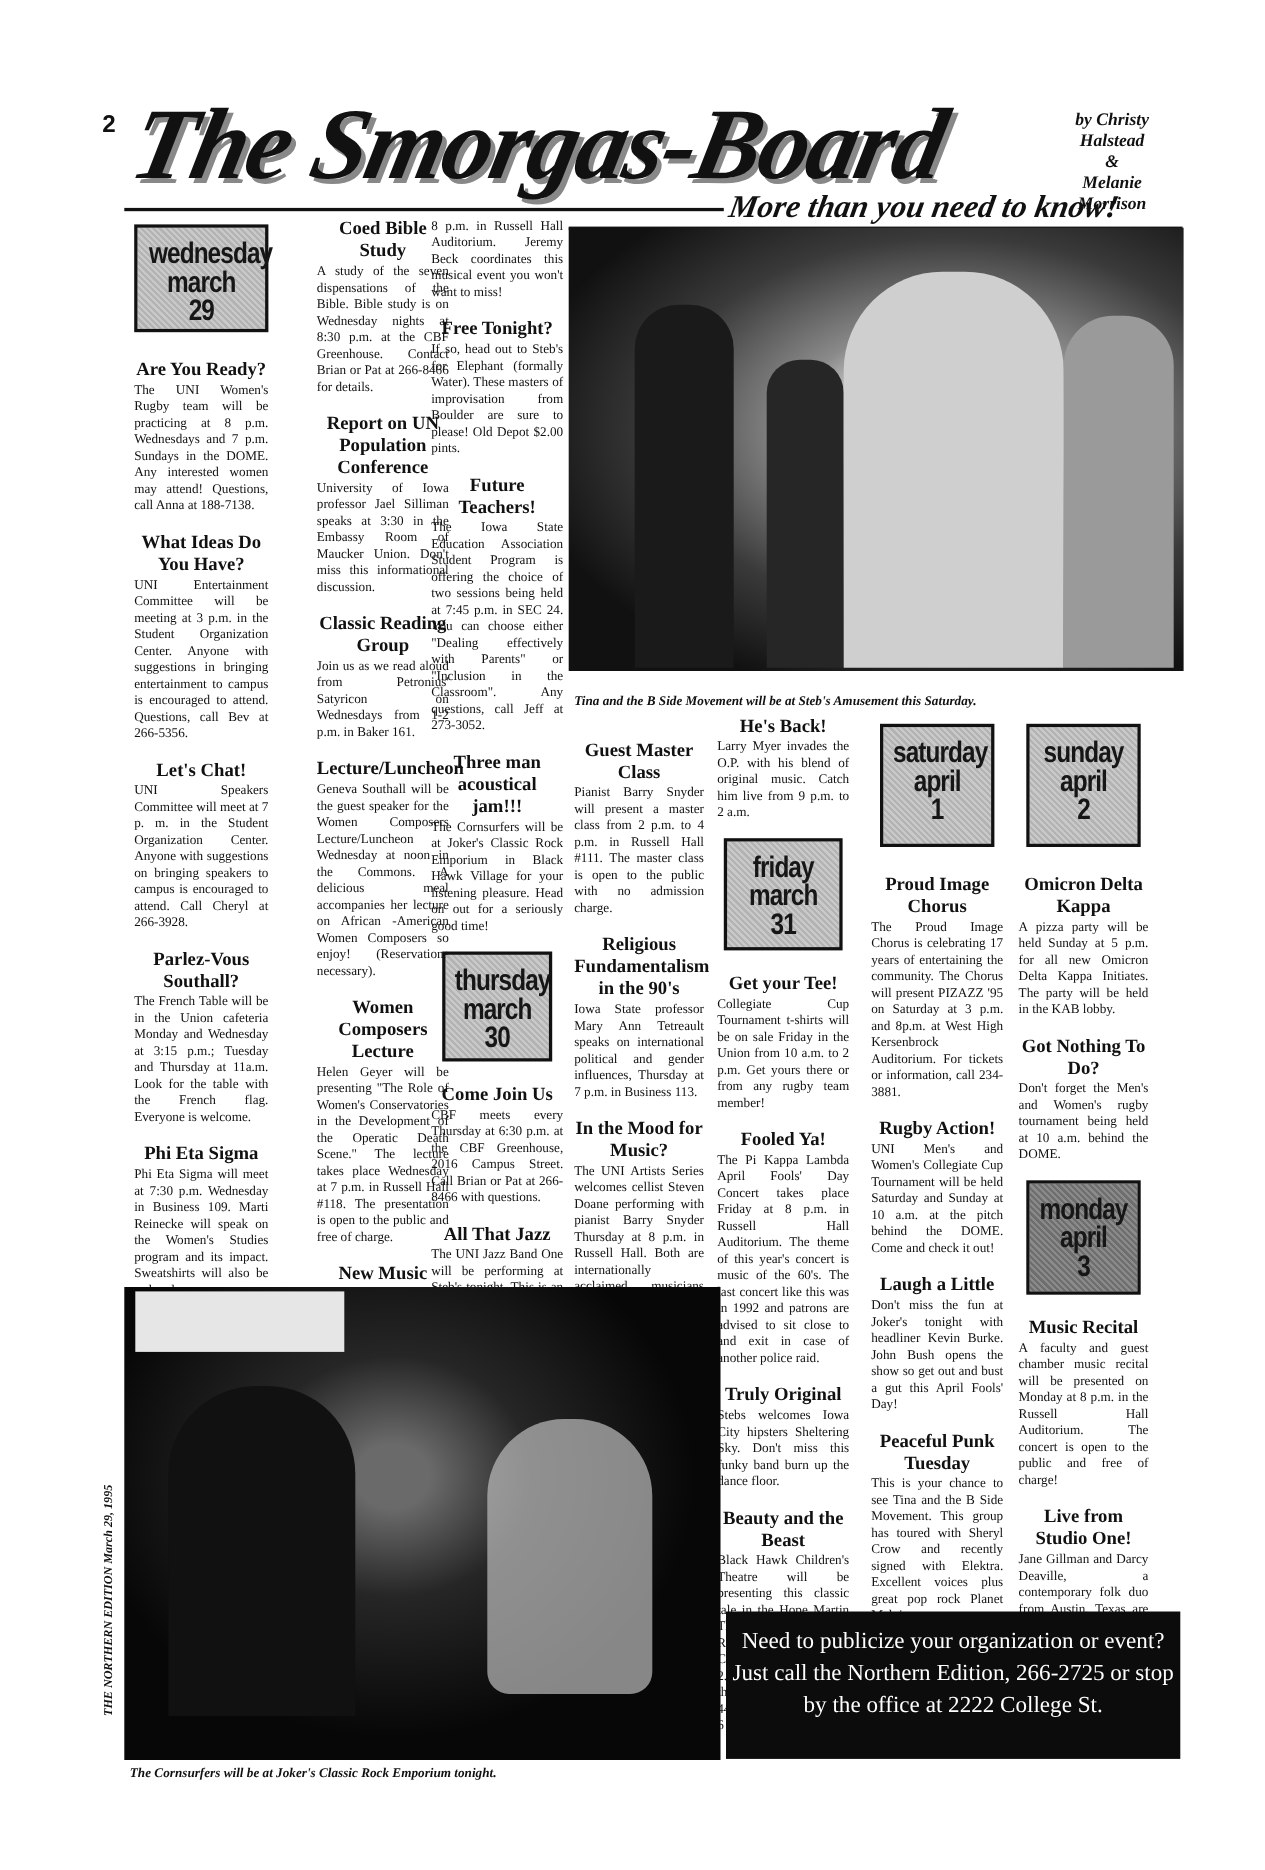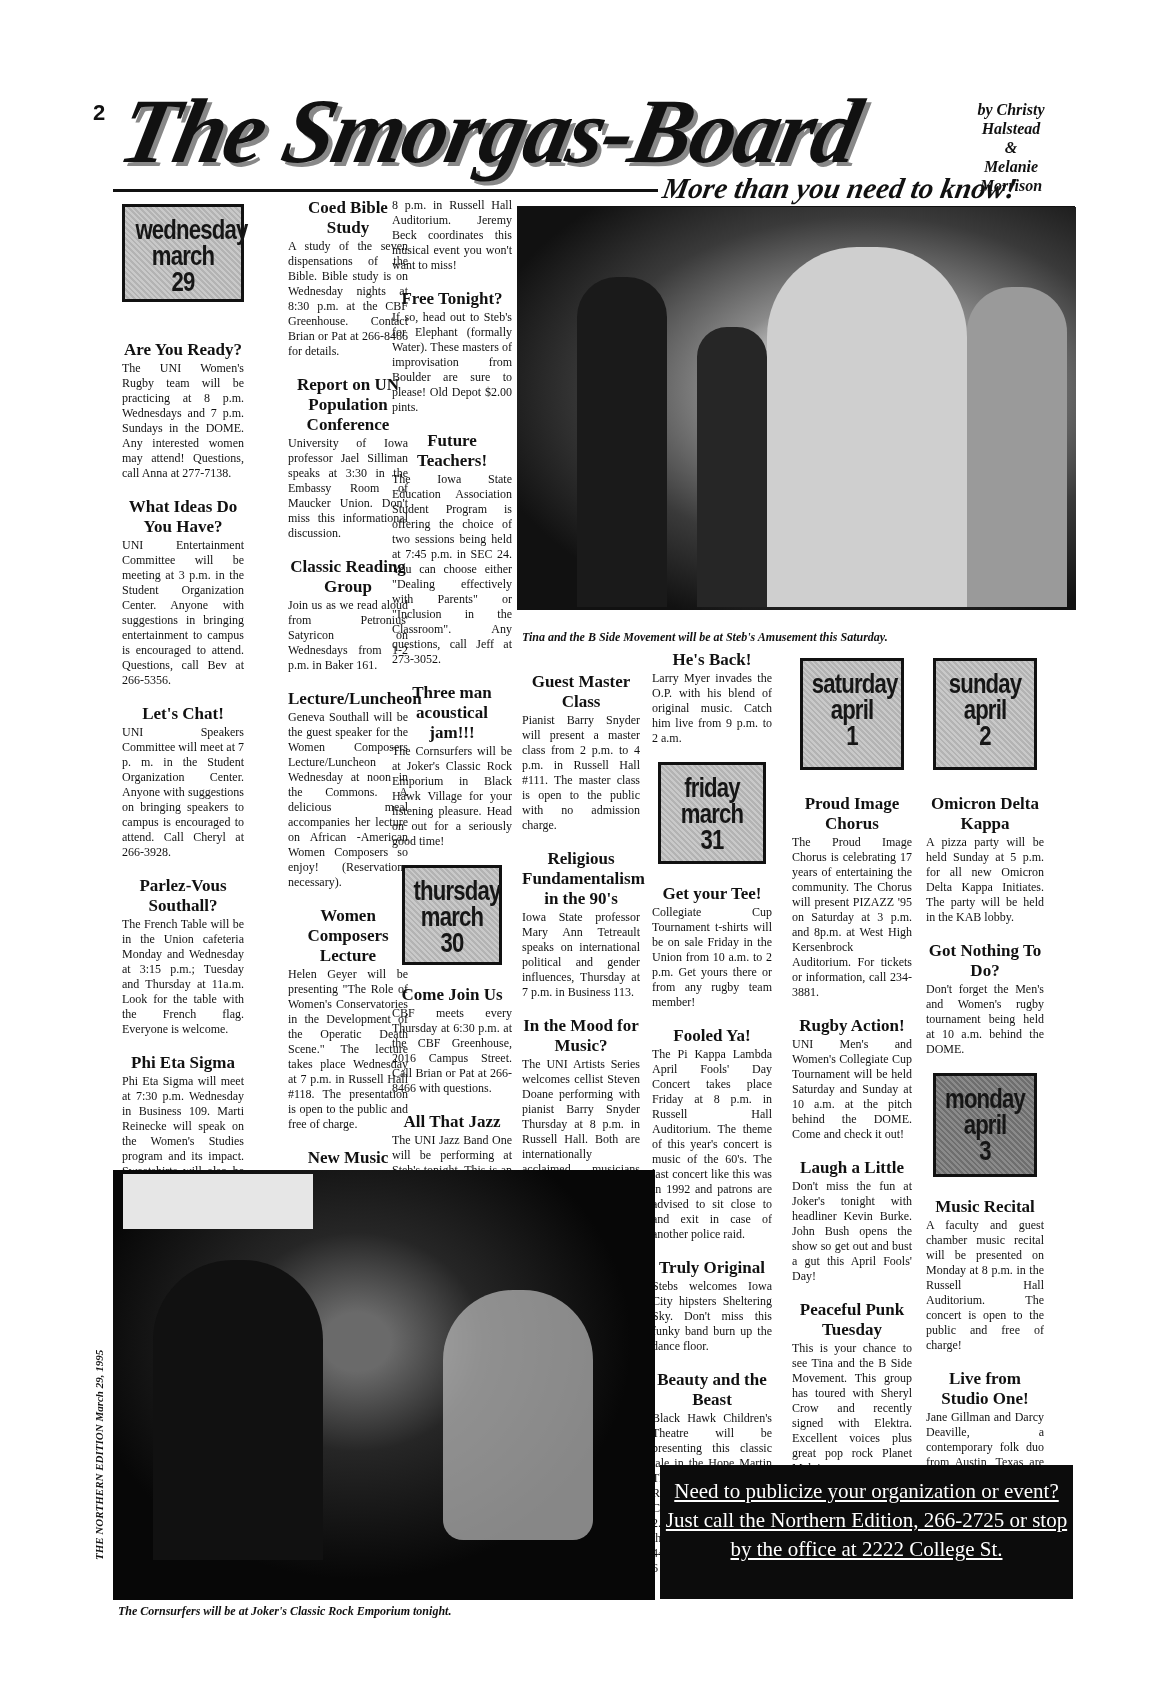--- a/index.html
+++ b/index.html
@@ -8,27 +8,27 @@
   .page-num{left:93px;top:100px;font:bold 22px "Liberation Sans",sans-serif;}
   .masthead{left:122px;top:78px;font:italic bold 92px "Liberation Serif",serif;letter-spacing:-2px;color:#111;text-shadow:5px 4px 0 #888;white-space:nowrap;transform:skewX(-12deg);}
   .byline{left:952px;top:100px;width:118px;text-align:center;font:italic bold 16px "Liberation Serif",serif;line-height:19px;}
   .rule-left{left:113px;top:189px;width:545px;height:3px;background:#111;}
   .rule-right{left:517px;top:206px;width:558px;height:3px;background:#111;}
   .tagline{left:663px;top:172px;font:italic bold 29px "Liberation Serif",serif;white-space:nowrap;transform:skewX(-10deg);}
   .col{position:absolute;text-align:justify;}
   .item{margin-bottom:16px;}
   .item h3{margin:0 0 1px 0;text-align:center;font:bold 17px/20px "Liberation Serif",serif;}
   .item p{margin:0;font:12px/15px "Liberation Serif",serif;}
-  .datebox{border:3px solid #111;background:repeating-linear-gradient(45deg,#c9c9c9 0 2px,#b3b3b3 2px 4px);text-align:center;font:bold 27px/26px "Liberation Sans",sans-serif;color:#161616;padding:10px 0;box-sizing:border-box;margin-bottom:14px;letter-spacing:-1px;}
+  .datebox{border:3px solid #111;background:repeating-linear-gradient(45deg,#c9c9c9 0 2px,#b3b3b3 2px 4px);text-align:center;font:bold 27px/26px "Liberation Sans",sans-serif;color:#161616;padding:10px 0;box-sizing:border-box;margin-bottom:0;letter-spacing:-1px;}
   .datebox span{display:block;transform:scaleX(.82);}
   .photo{background:#222;overflow:hidden;}
   .photo1{left:517px;top:207px;width:559px;height:403px;background:radial-gradient(ellipse at 62% 45%,#d8d8d8 0 18%,#8a8a8a 30%,#3a3a3a 55%,#111 80%);}
   .photo2{left:113px;top:1170px;width:542px;height:430px;background:radial-gradient(ellipse at 45% 40%,#6a6a6a 0 8%,#262626 30%,#070707 65%);}
   .caption{font:italic bold 12px "Liberation Serif",serif;white-space:nowrap;}
-  .ad{left:660px;top:1465px;width:413px;height:134px;background:#0c0c0c;color:#fff;text-align:center;font:21px/29px "Liberation Serif",serif;padding-top:12px;box-sizing:border-box;text-decoration:underline;}
+  .ad{left:660px;top:1465px;width:413px;height:134px;background:#0c0c0c;color:#fff;text-align:center;font:21px/29px "Liberation Serif",serif;padding-top:12px;box-sizing:border-box;}
   .side{left:93px;top:1560px;transform:rotate(-90deg);transform-origin:left top;font:italic bold 11px "Liberation Serif",serif;white-space:nowrap;}
   .shape{position:absolute;}
 </style>
 </head>
 <body>
 
 <div class="abs page-num">2</div>
 <div class="abs masthead">The Smorgas-Board</div>
 <div class="abs byline">
   <div>by Christy Halstead</div>
@@ -42,21 +42,21 @@
 <div class="col" style="left:122px;top:204px;width:122px;">
   <div class="datebox" style="height:98px;">
     <span>wednesday</span>
     <span>march</span>
     <span>29</span>
   </div>
   <div style="height:24px"></div>
   <div id="c1">
       <div class="item">
         <h3>Are You Ready?</h3>
-        <p>The UNI Women's Rugby team will be practicing at 8 p.m. Wednesdays and 7 p.m. Sundays in the DOME. Any interested women may attend! Questions, call Anna at 277-7138.</p>
+        <p>The UNI Women's Rugby team will be practicing at 8 p.m. Wednesdays and 7 p.m. Sundays in the DOME. Any interested women may attend! Questions, call Anna at 188-7138.</p>
       </div>
       <div class="item">
         <h3>What Ideas Do You Have?</h3>
         <p>UNI Entertainment Committee will be meeting at 3 p.m. in the Student Organization Center. Anyone with suggestions in bringing entertainment to campus is encouraged to attend. Questions, call Bev at 266-5356.</p>
       </div>
       <div class="item">
         <h3>Let's Chat!</h3>
         <p>UNI Speakers Committee will meet at 7 p. m. in the Student Organization Center. Anyone with suggestions on bringing speakers to campus is encouraged to attend. Call Cheryl at 266-3928.</p>
       </div>
       <div class="item">

